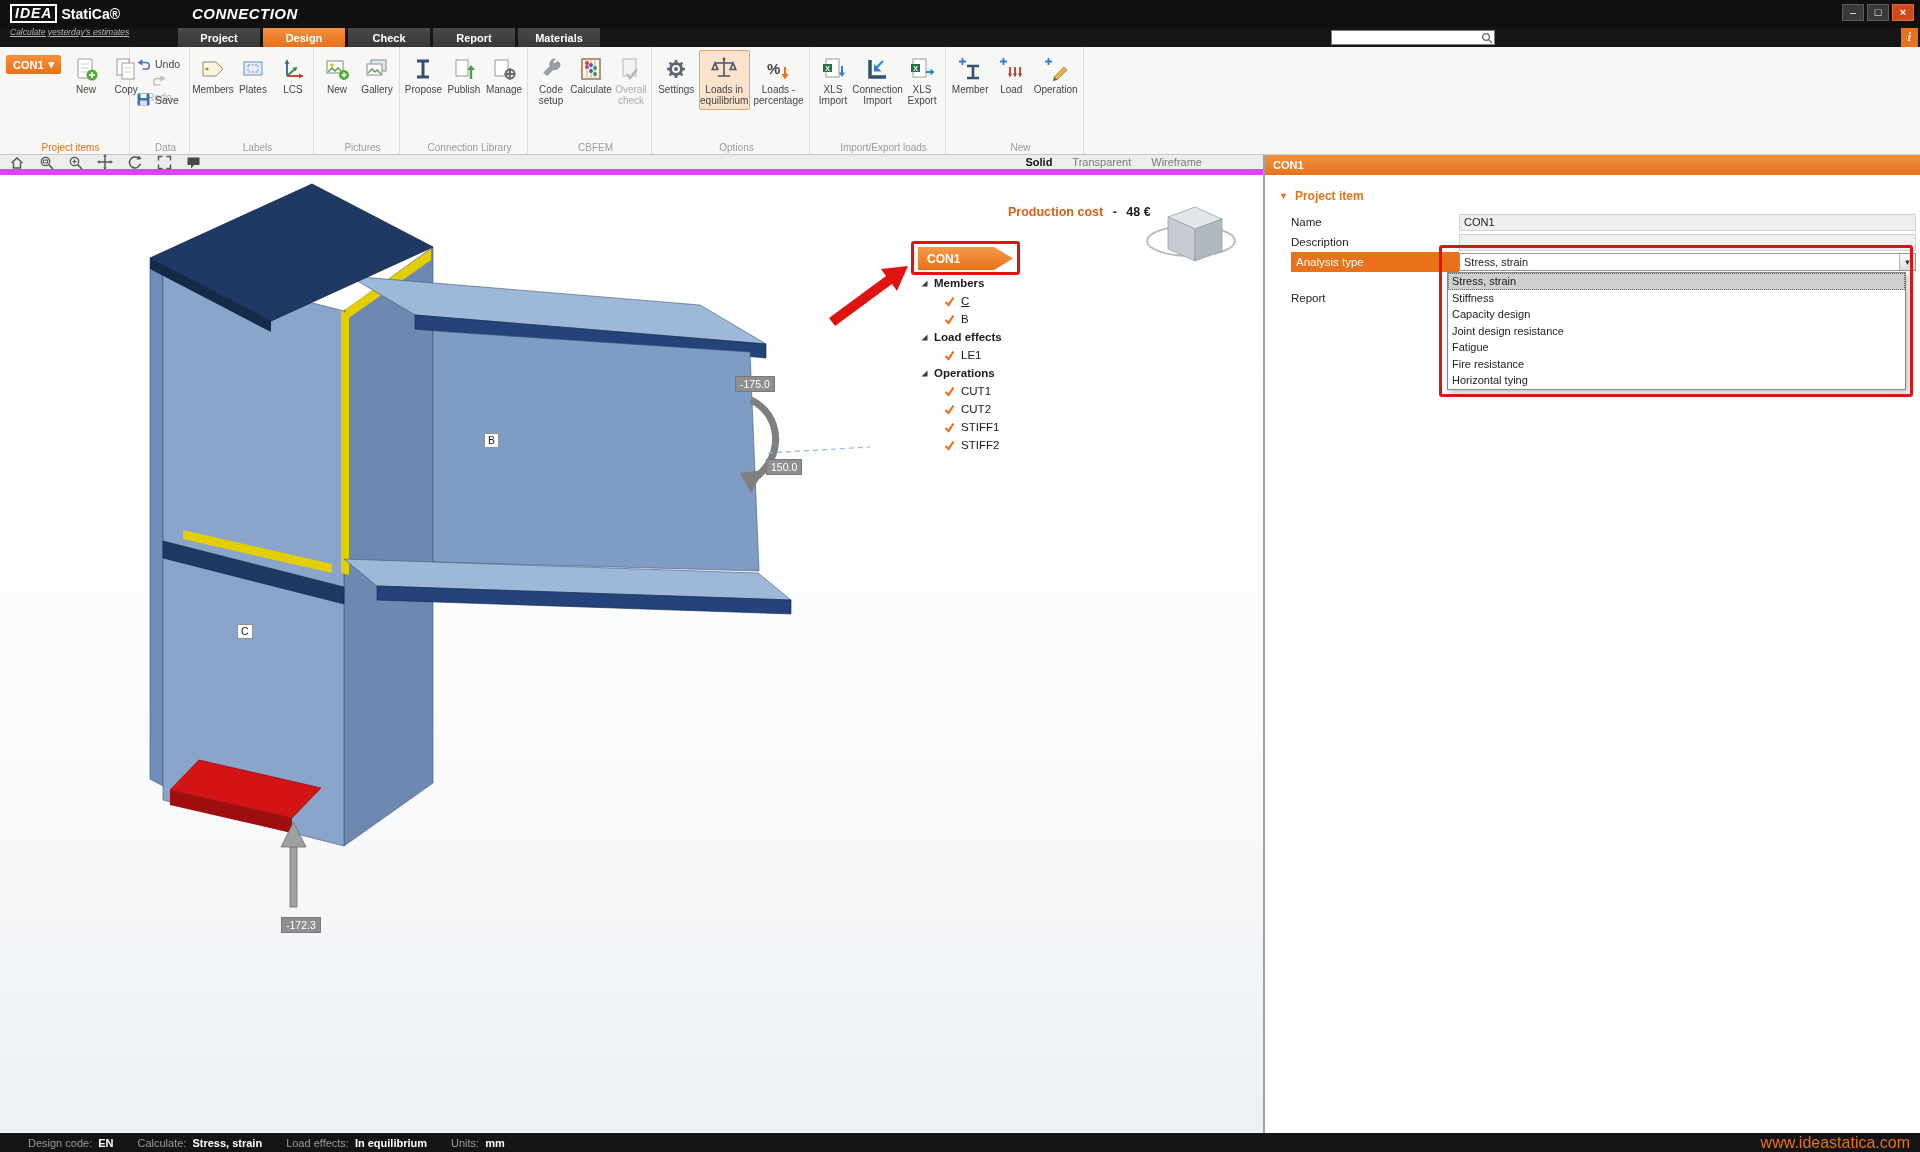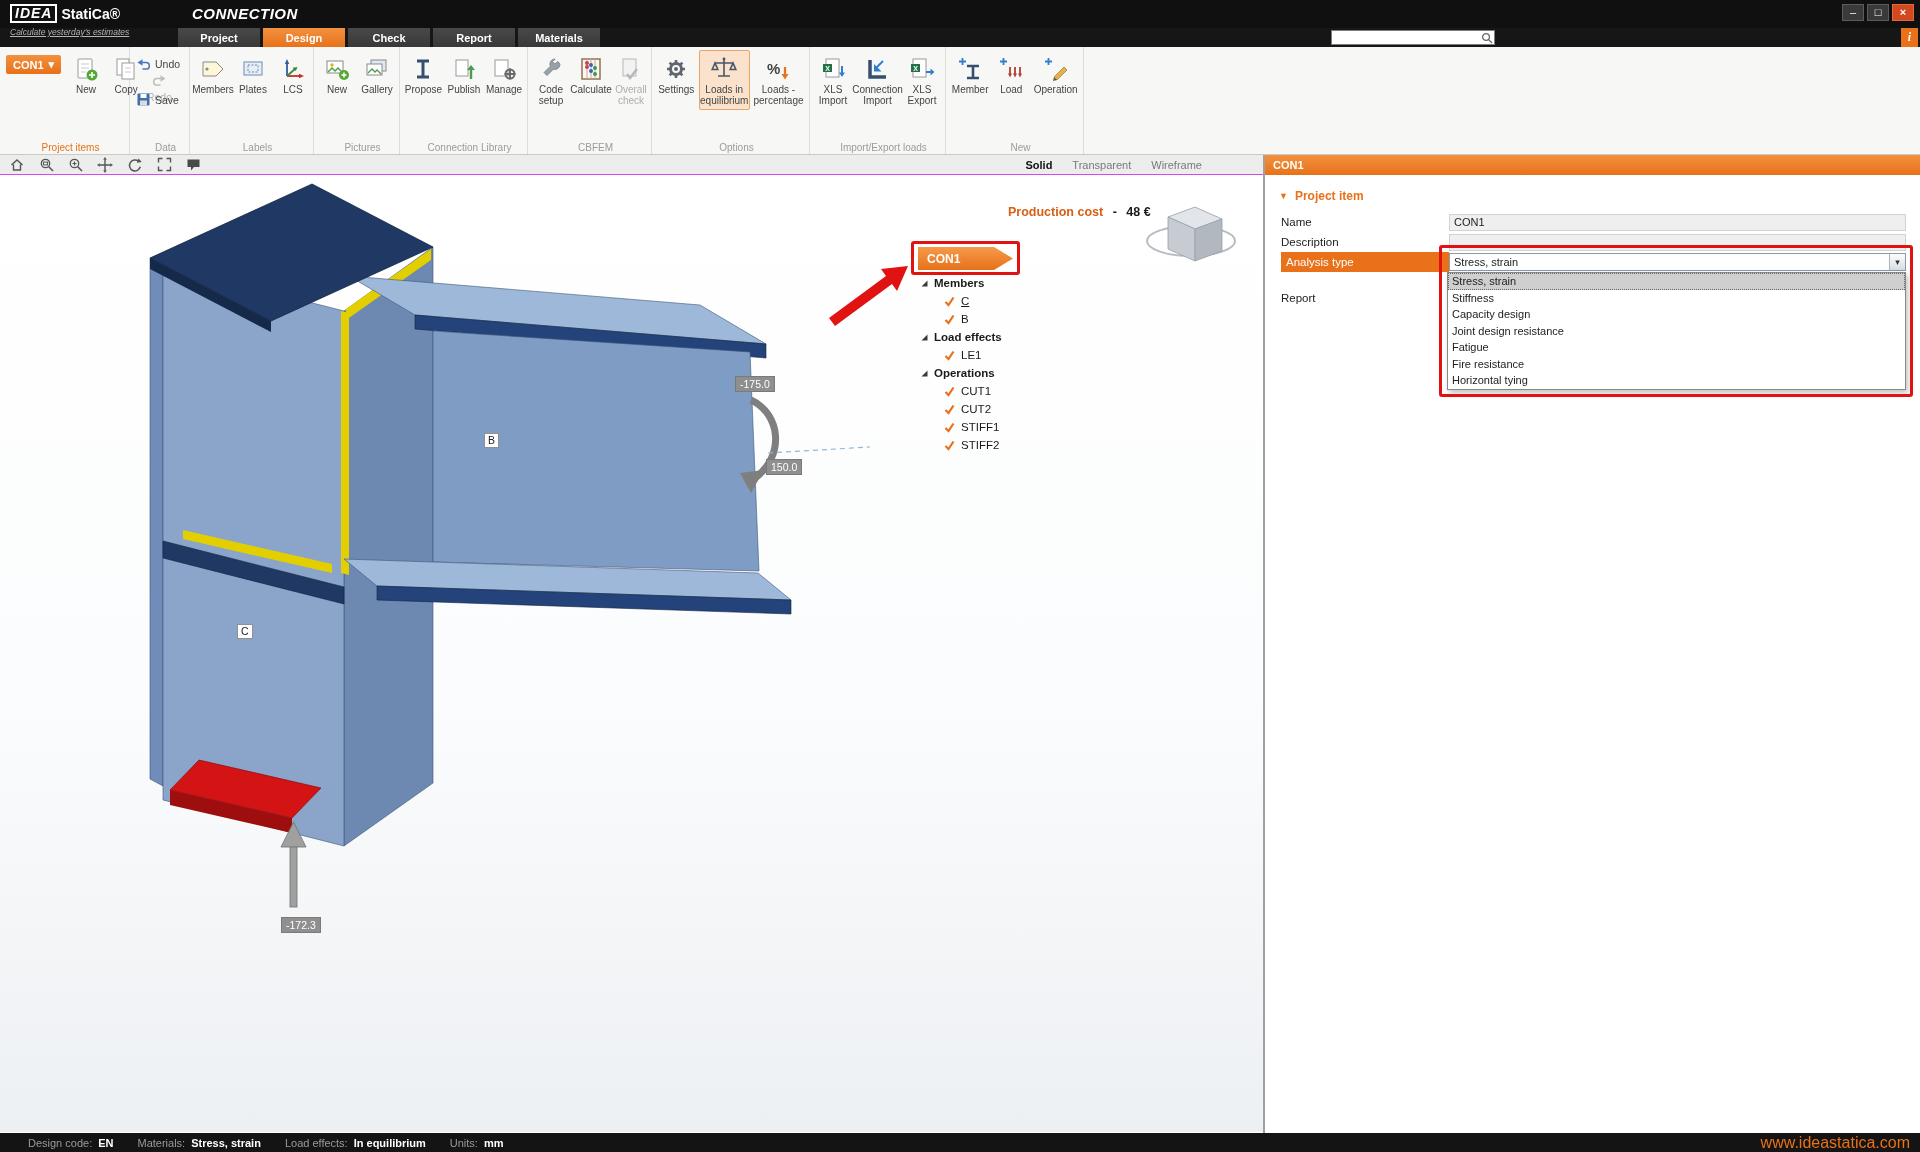--- a/index.html
+++ b/index.html
@@ -46,21 +46,21 @@
   .rbtn.disabled { color:#adadad; }
   .con1-btn { background:linear-gradient(#f2913f,#e8711a); color:#fff; font-weight:bold; font-size:11px; height:19px;
               display:flex; align-items:center; gap:5px; padding:0 7px; border-radius:2px; margin:5px 5px 0 3px; }
   .sgroup { display:flex; flex-direction:column; gap:3px; padding:6px 4px 0 4px; }
   .sbtn { display:flex; align-items:center; gap:5px; font-size:10.5px; color:#444; height:15px; }
   .sbtn.disabled { color:#b3b3b3;flex-direction:column; }
 
   
   .main { display:flex; height:978px; }
   .viewport { width:1265px; position:relative; border-right:2px solid #a0a0a0; }
-  .vp-toolbar { height:20px; background:#ededec; display:flex; align-items:center; padding:0 9px; gap:14px; border-bottom:1px solid #d946ef; }
+  .vp-toolbar { height:20px; background:#ededec; display:flex; align-items:center; padding:0 9px; gap:14px; border-bottom:6px solid #d946ef; }
   .vp-mode { margin-left:auto; display:flex; gap:20px; font-size:11px; color:#7a7a7a; padding-right:52px; }
   .vp-mode .mode.active { color:#111; font-weight:bold; }
   .canvas { position:relative; height:957px; background:linear-gradient(#ffffff 0%,#fbfcfd 55%,#edf0f3 100%); overflow:hidden; }
   svg.model { position:absolute; left:0; top:0; }
 
   .pcost { position:absolute; left:1008px; top:30px; font-size:12.5px; font-weight:bold; color:#1a1a1a; }
   .pcost .pc-label { color:#d95f12; }
   .pcost .pc-sep { margin:0 6px; }
 
   .navcube { position:absolute; left:1143px; top:14px; }
@@ -79,21 +79,21 @@
   .anno { position:absolute; border:3px solid #e01212; border-radius:3px; pointer-events:none; z-index:10; }
 
   
   .panel { flex:1; display:flex; flex-direction:column; background:#fff; }
   .panel-header { height:20px; background:linear-gradient(#f2913f,#e8711a); color:#fff; font-size:11px; font-weight:bold;
                   display:flex; align-items:center; padding-left:8px; }
   .panel-body { position:relative; flex:1; font-size:11.5px; color:#222; padding-top:12px; }
   .section-head { display:flex; align-items:center; gap:7px; color:#e8711a; font-weight:bold; font-size:12px; padding-left:14px;
                   height:18px; margin-bottom:7px; }
   .section-head .tri { font-size:9px; }
-  .prow { display:flex; align-items:center; height:20px; padding-left:16px; }
+  .prow { display:flex; align-items:center; height:20px; padding-left:26px; }
   .prow .plabel { width:168px; }
   .plabel.highlight { background:#e8711a; color:#fff; height:20px; display:flex; align-items:center; padding-left:5px; width:168px; }
   input.pvalue { width:457px; height:17px; background:#efefef; border:1px solid #d2d2d2; padding:0 4px; font-size:11px;
                  font-family:"Liberation Sans",sans-serif; color:#222; }
   .dropdown { width:457px; height:18px; border:1px solid #8a9aa8; background:#fff; display:flex; align-items:center; }
   .dropdown .dtext { flex:1; padding-left:4px; font-size:11px; }
   .dropdown .dbtn { width:16px; height:16px; background:linear-gradient(#fdfdfd,#d8dde2); border-left:1px solid #aab4bd;
                     font-size:9px; display:flex; align-items:center; justify-content:center; color:#333; }
   .prow.report { margin-top:16px; }
   .dlist { position:absolute; left:182px; top:97px; width:459px; background:#fff; border:1px solid #888;
@@ -723,20 +723,20 @@
 
       <div class="anno" style="left:174px;top:70px;width:474px;height:152px"></div>
 
     </div>
   </aside>
 </div>
 
 <footer class="statusbar">
   <span class="sb-label">Design code:</span>
   <span class="sb-value">EN</span>
-  <span class="sb-label">Materials:</span>
+  <span class="sb-label">Calculate:</span>
   <span class="sb-value">Stress, strain</span>
   <span class="sb-label">Load effects:</span>
   <span class="sb-value">In equilibrium</span>
   <span class="sb-label">Units:</span>
   <span class="sb-value">mm</span>
   <span class="sb-link">www.ideastatica.com</span>
 </footer>
 
 </body></html>

